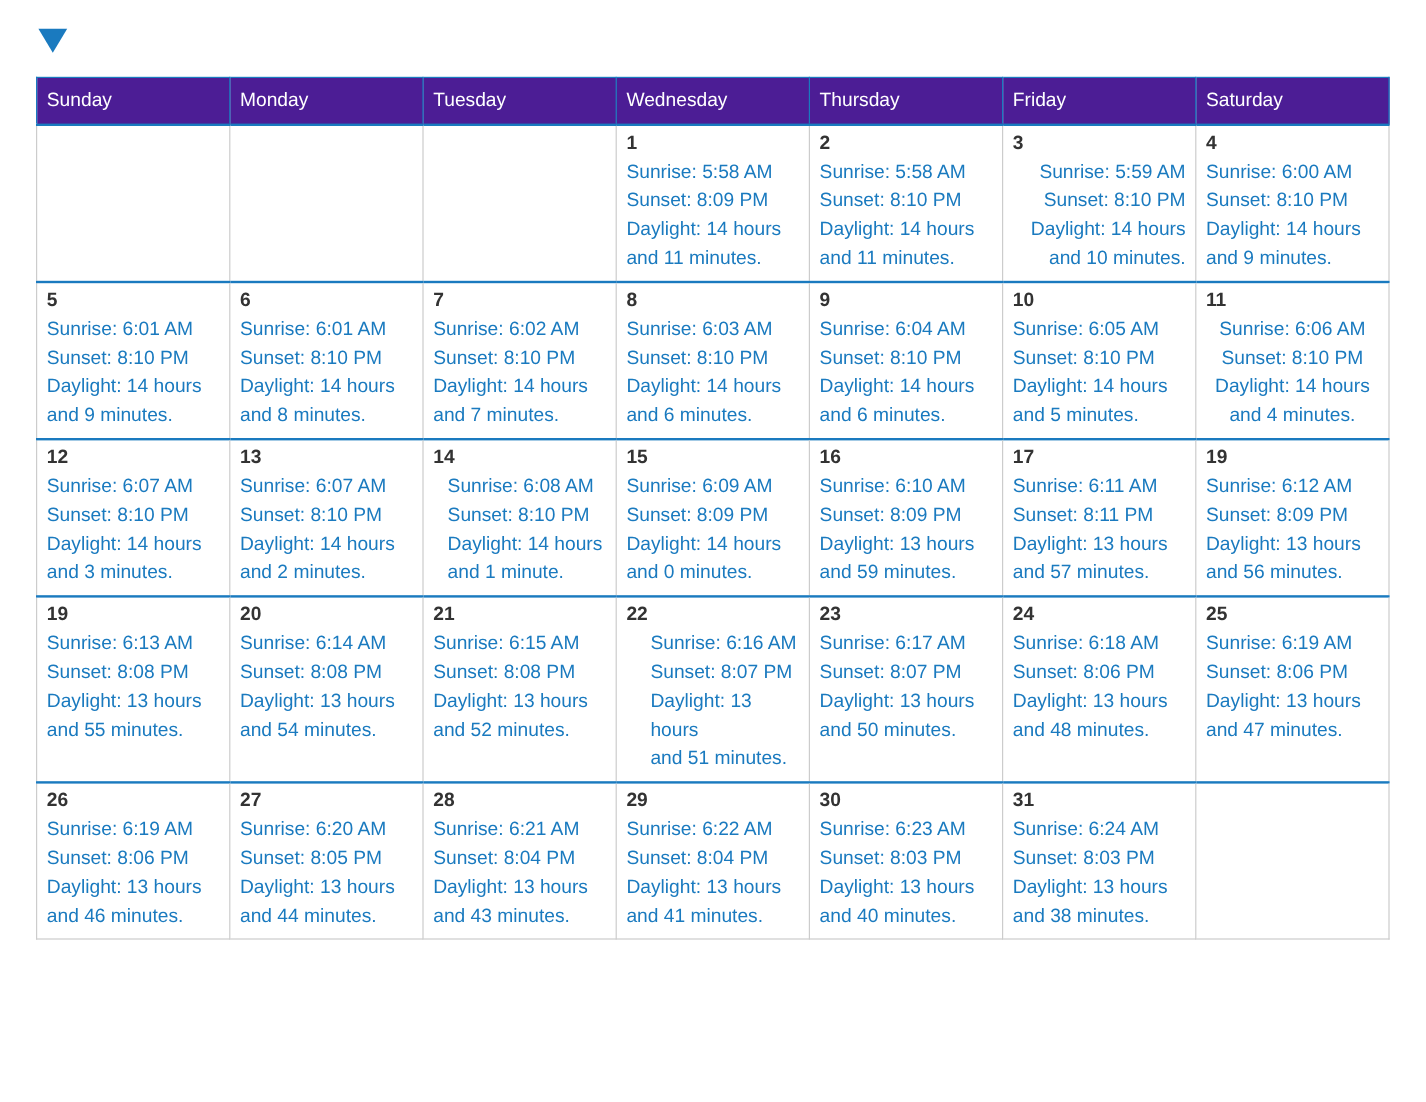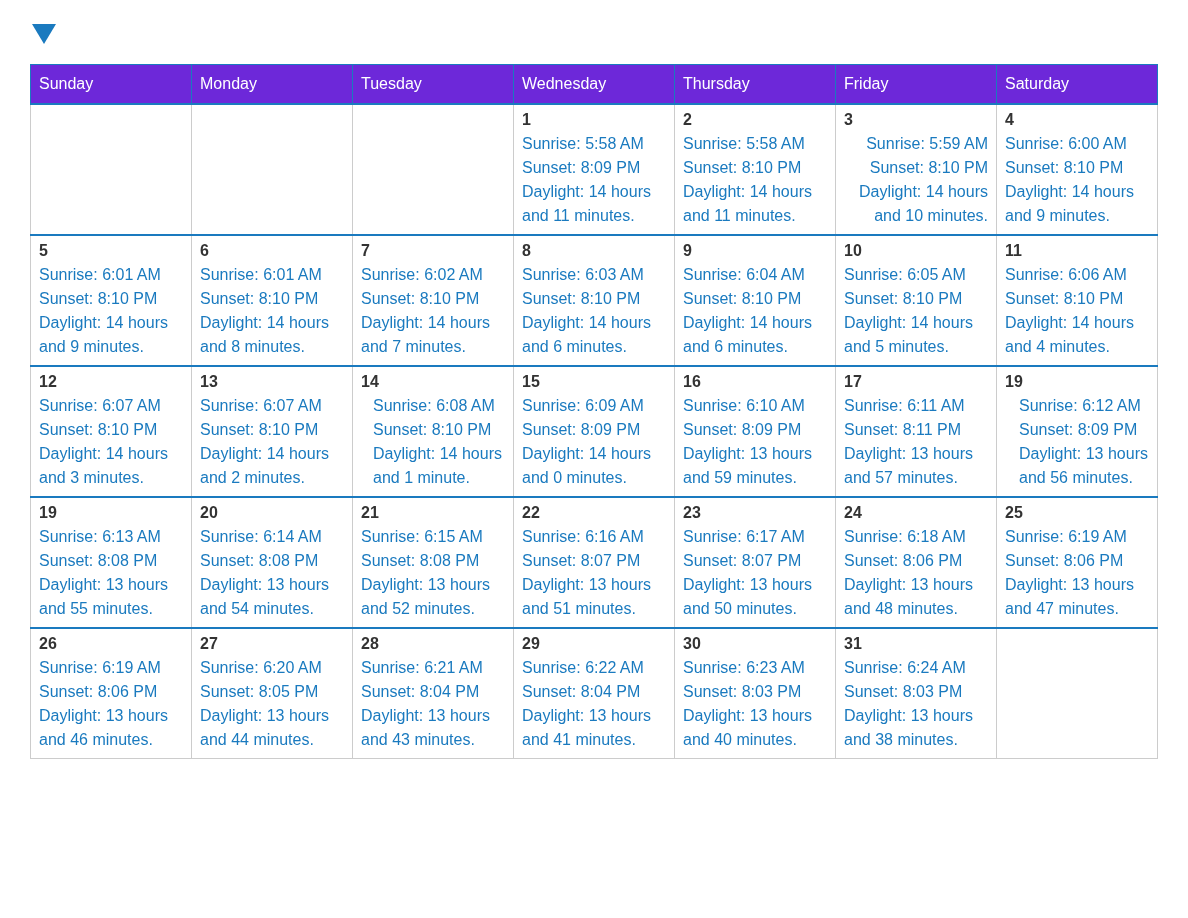--- a/index.html
+++ b/index.html
@@ -62,21 +62,21 @@
       font-size: 22px;
       color: #333;
       margin-top: 4px;
     }
     table {
       width: 100%;
       border-collapse: collapse;
       table-layout: fixed;
     }
     thead tr th {
-      background-color: #6d28d9;
+      background-color: #4c1d95;
       color: #fff;
       padding: 10px 8px;
       font-size: 16px;
       font-weight: normal;
       text-align: left;
       border: 1px solid #1a7abf;
     }
     tbody tr td {
       vertical-align: top;
       padding: 6px 8px;
@@ -213,21 +213,21 @@
         </td>
         <td>
           <span class="day-num">10</span>
           <div class="day-info" style="white-space: pre-line;">Sunrise: 6:05 AM
 Sunset: 8:10 PM
 Daylight: 14 hours
 and 5 minutes.</div>
         </td>
         <td>
           <span class="day-num">11</span>
-          <div class="day-info" style="white-space: pre-line;">Sunrise: 6:06 AM
+          <div class="day-info" style="white-space: pre-line; text-align: center;">Sunrise: 6:06 AM
 Sunset: 8:10 PM
 Daylight: 14 hours
 and 4 minutes.</div>
         </td>
       </tr>
       <tr class="row-separator">
         <td>
           <span class="day-num">12</span>
           <div class="day-info" style="white-space: pre-line;">Sunrise: 6:07 AM
 Sunset: 8:10 PM
@@ -264,21 +264,21 @@
         </td>
         <td>
           <span class="day-num">17</span>
           <div class="day-info" style="white-space: pre-line;">Sunrise: 6:11 AM
 Sunset: 8:11 PM
 Daylight: 13 hours
 and 57 minutes.</div>
         </td>
         <td>
           <span class="day-num">19</span>
-          <div class="day-info" style="white-space: pre-line; margin-left: 14px;">Sunrise: 6:12 AM
+          <div class="day-info" style="white-space: pre-line;">Sunrise: 6:12 AM
 Sunset: 8:09 PM
 Daylight: 13 hours
 and 56 minutes.</div>
         </td>
       </tr>
       <tr class="row-separator">
         <td>
           <span class="day-num">19</span>
           <div class="day-info" style="white-space: pre-line;">Sunrise: 6:13 AM
 Sunset: 8:08 PM
@@ -294,21 +294,21 @@
         </td>
         <td>
           <span class="day-num">21</span>
           <div class="day-info" style="white-space: pre-line;">Sunrise: 6:15 AM
 Sunset: 8:08 PM
 Daylight: 13 hours
 and 52 minutes.</div>
         </td>
         <td>
           <span class="day-num">22</span>
-          <div class="day-info" style="white-space: pre-line;">Sunrise: 6:16 AM
+          <div class="day-info" style="white-space: pre-line; margin-left: 20px;">Sunrise: 6:16 AM
 Sunset: 8:07 PM
 Daylight: 13 hours
 and 51 minutes.</div>
         </td>
         <td>
           <span class="day-num">23</span>
           <div class="day-info" style="white-space: pre-line;">Sunrise: 6:17 AM
 Sunset: 8:07 PM
 Daylight: 13 hours
 and 50 minutes.</div>

